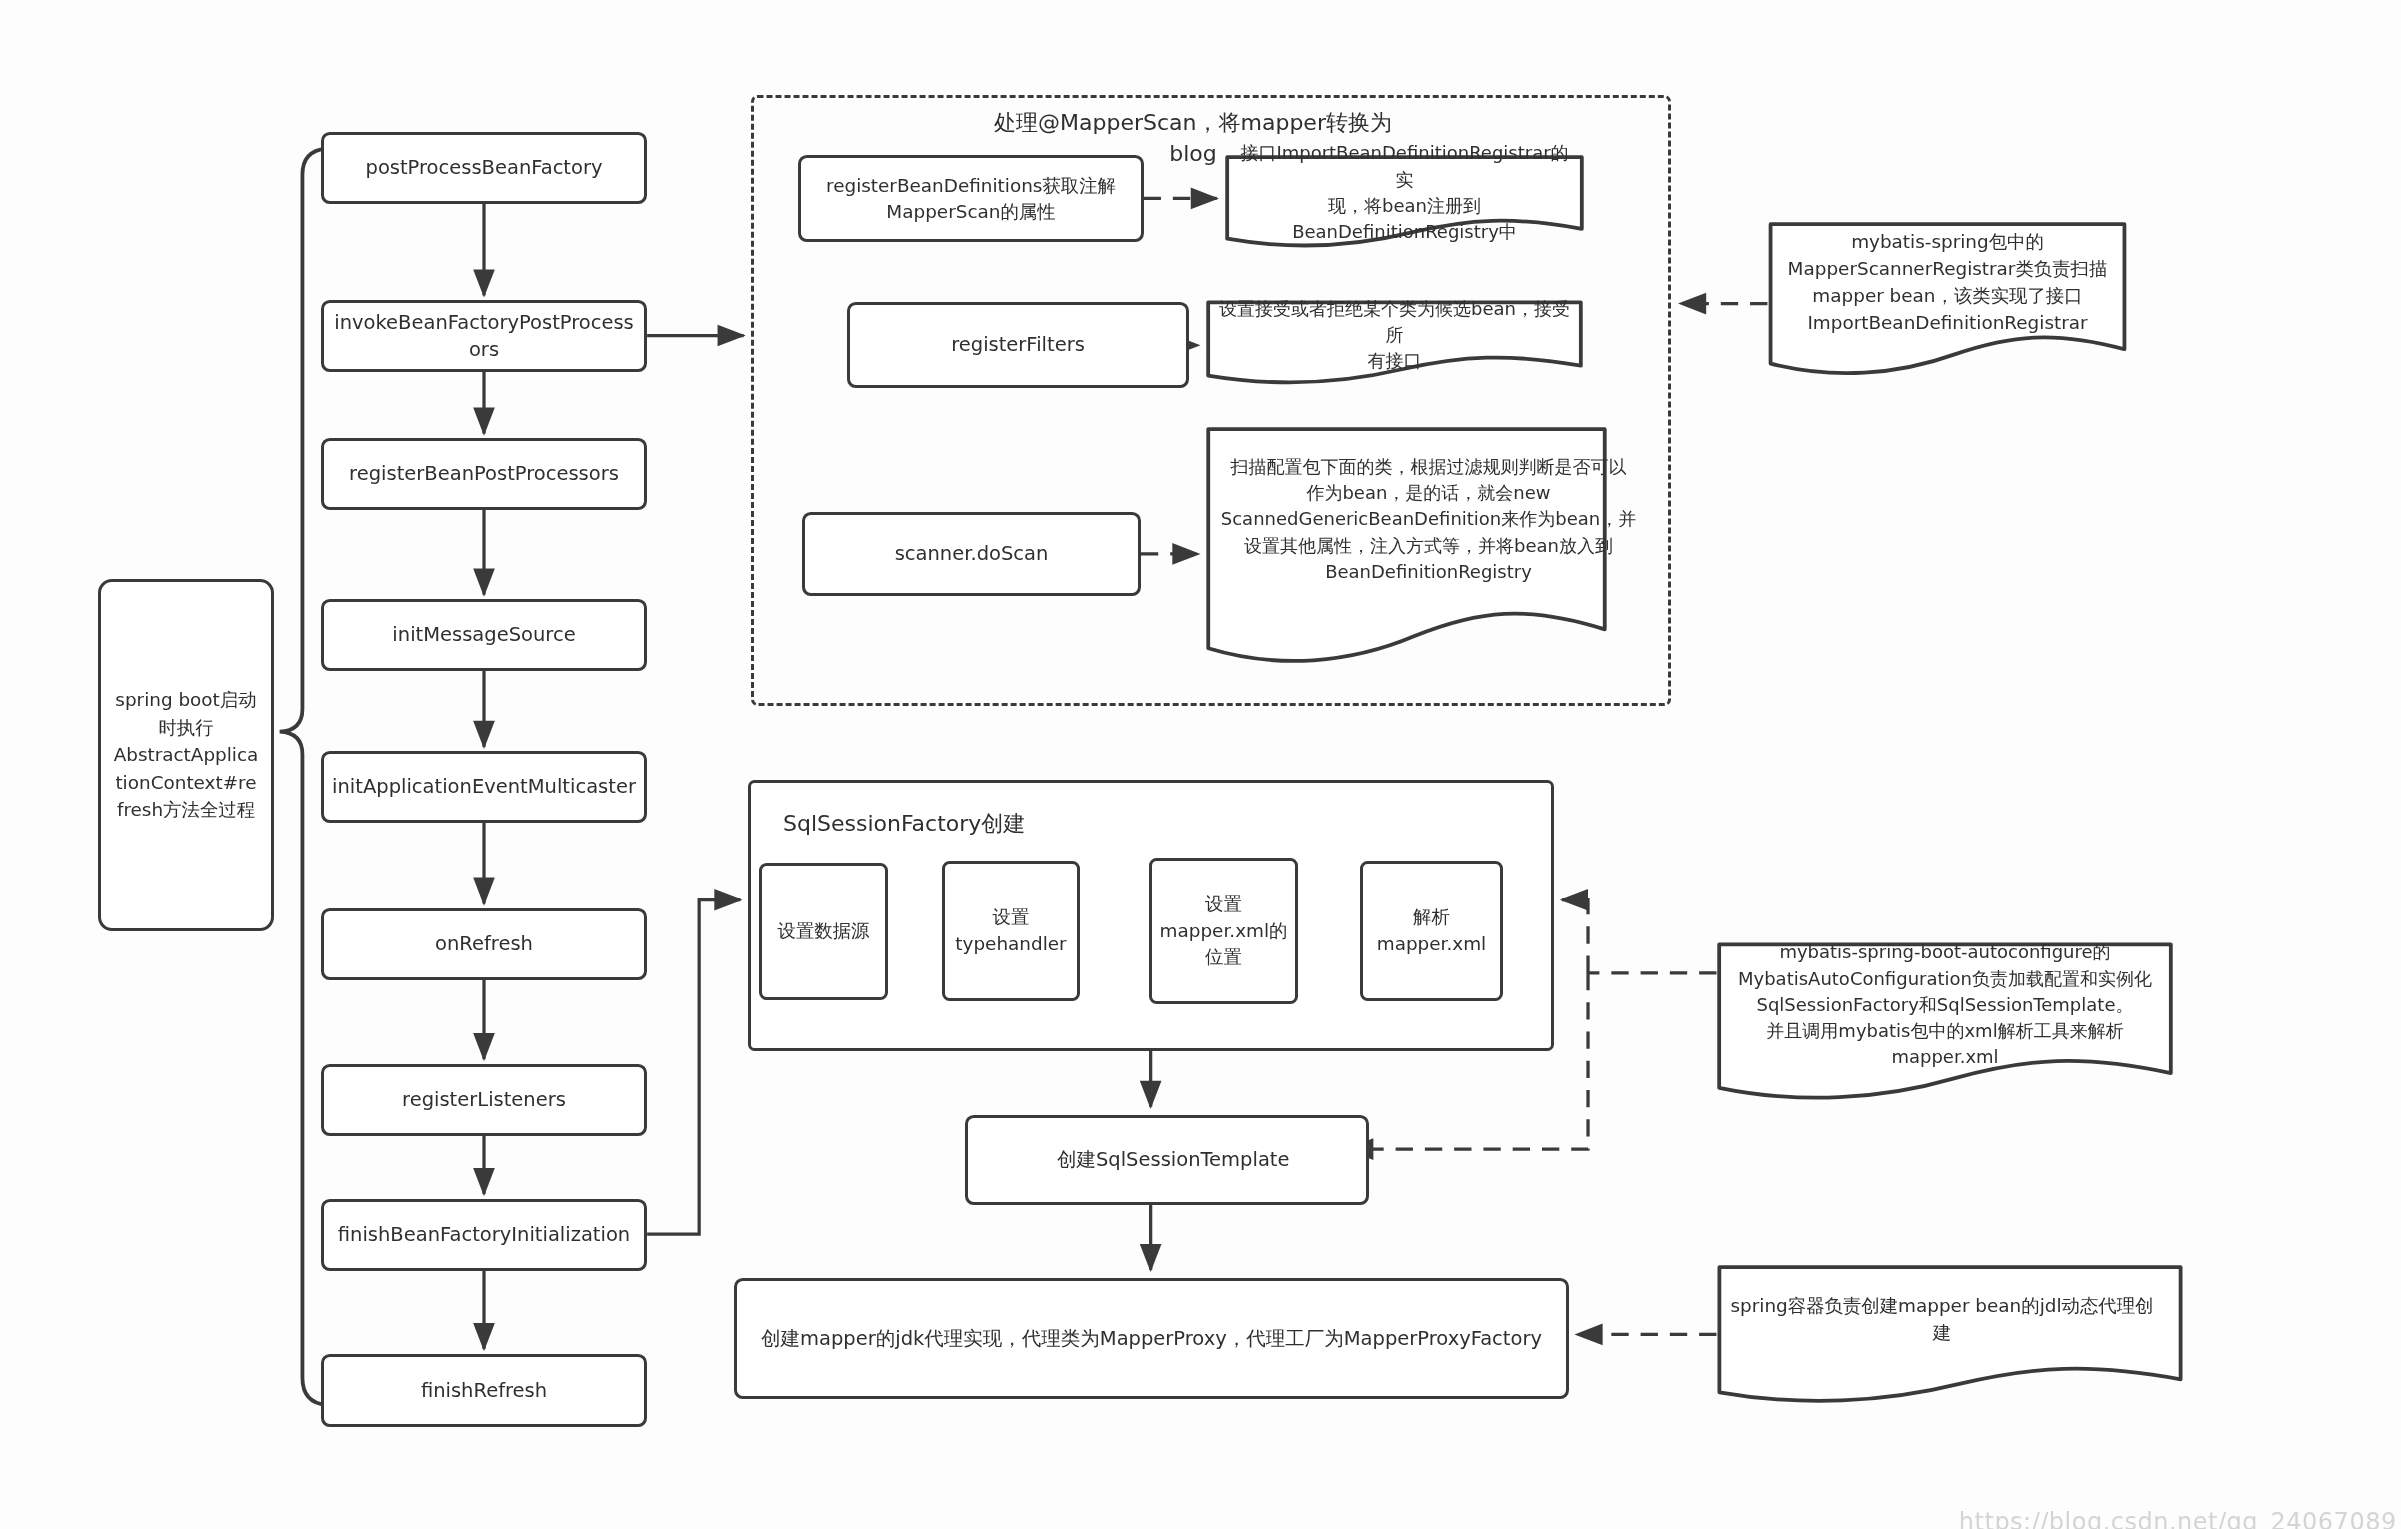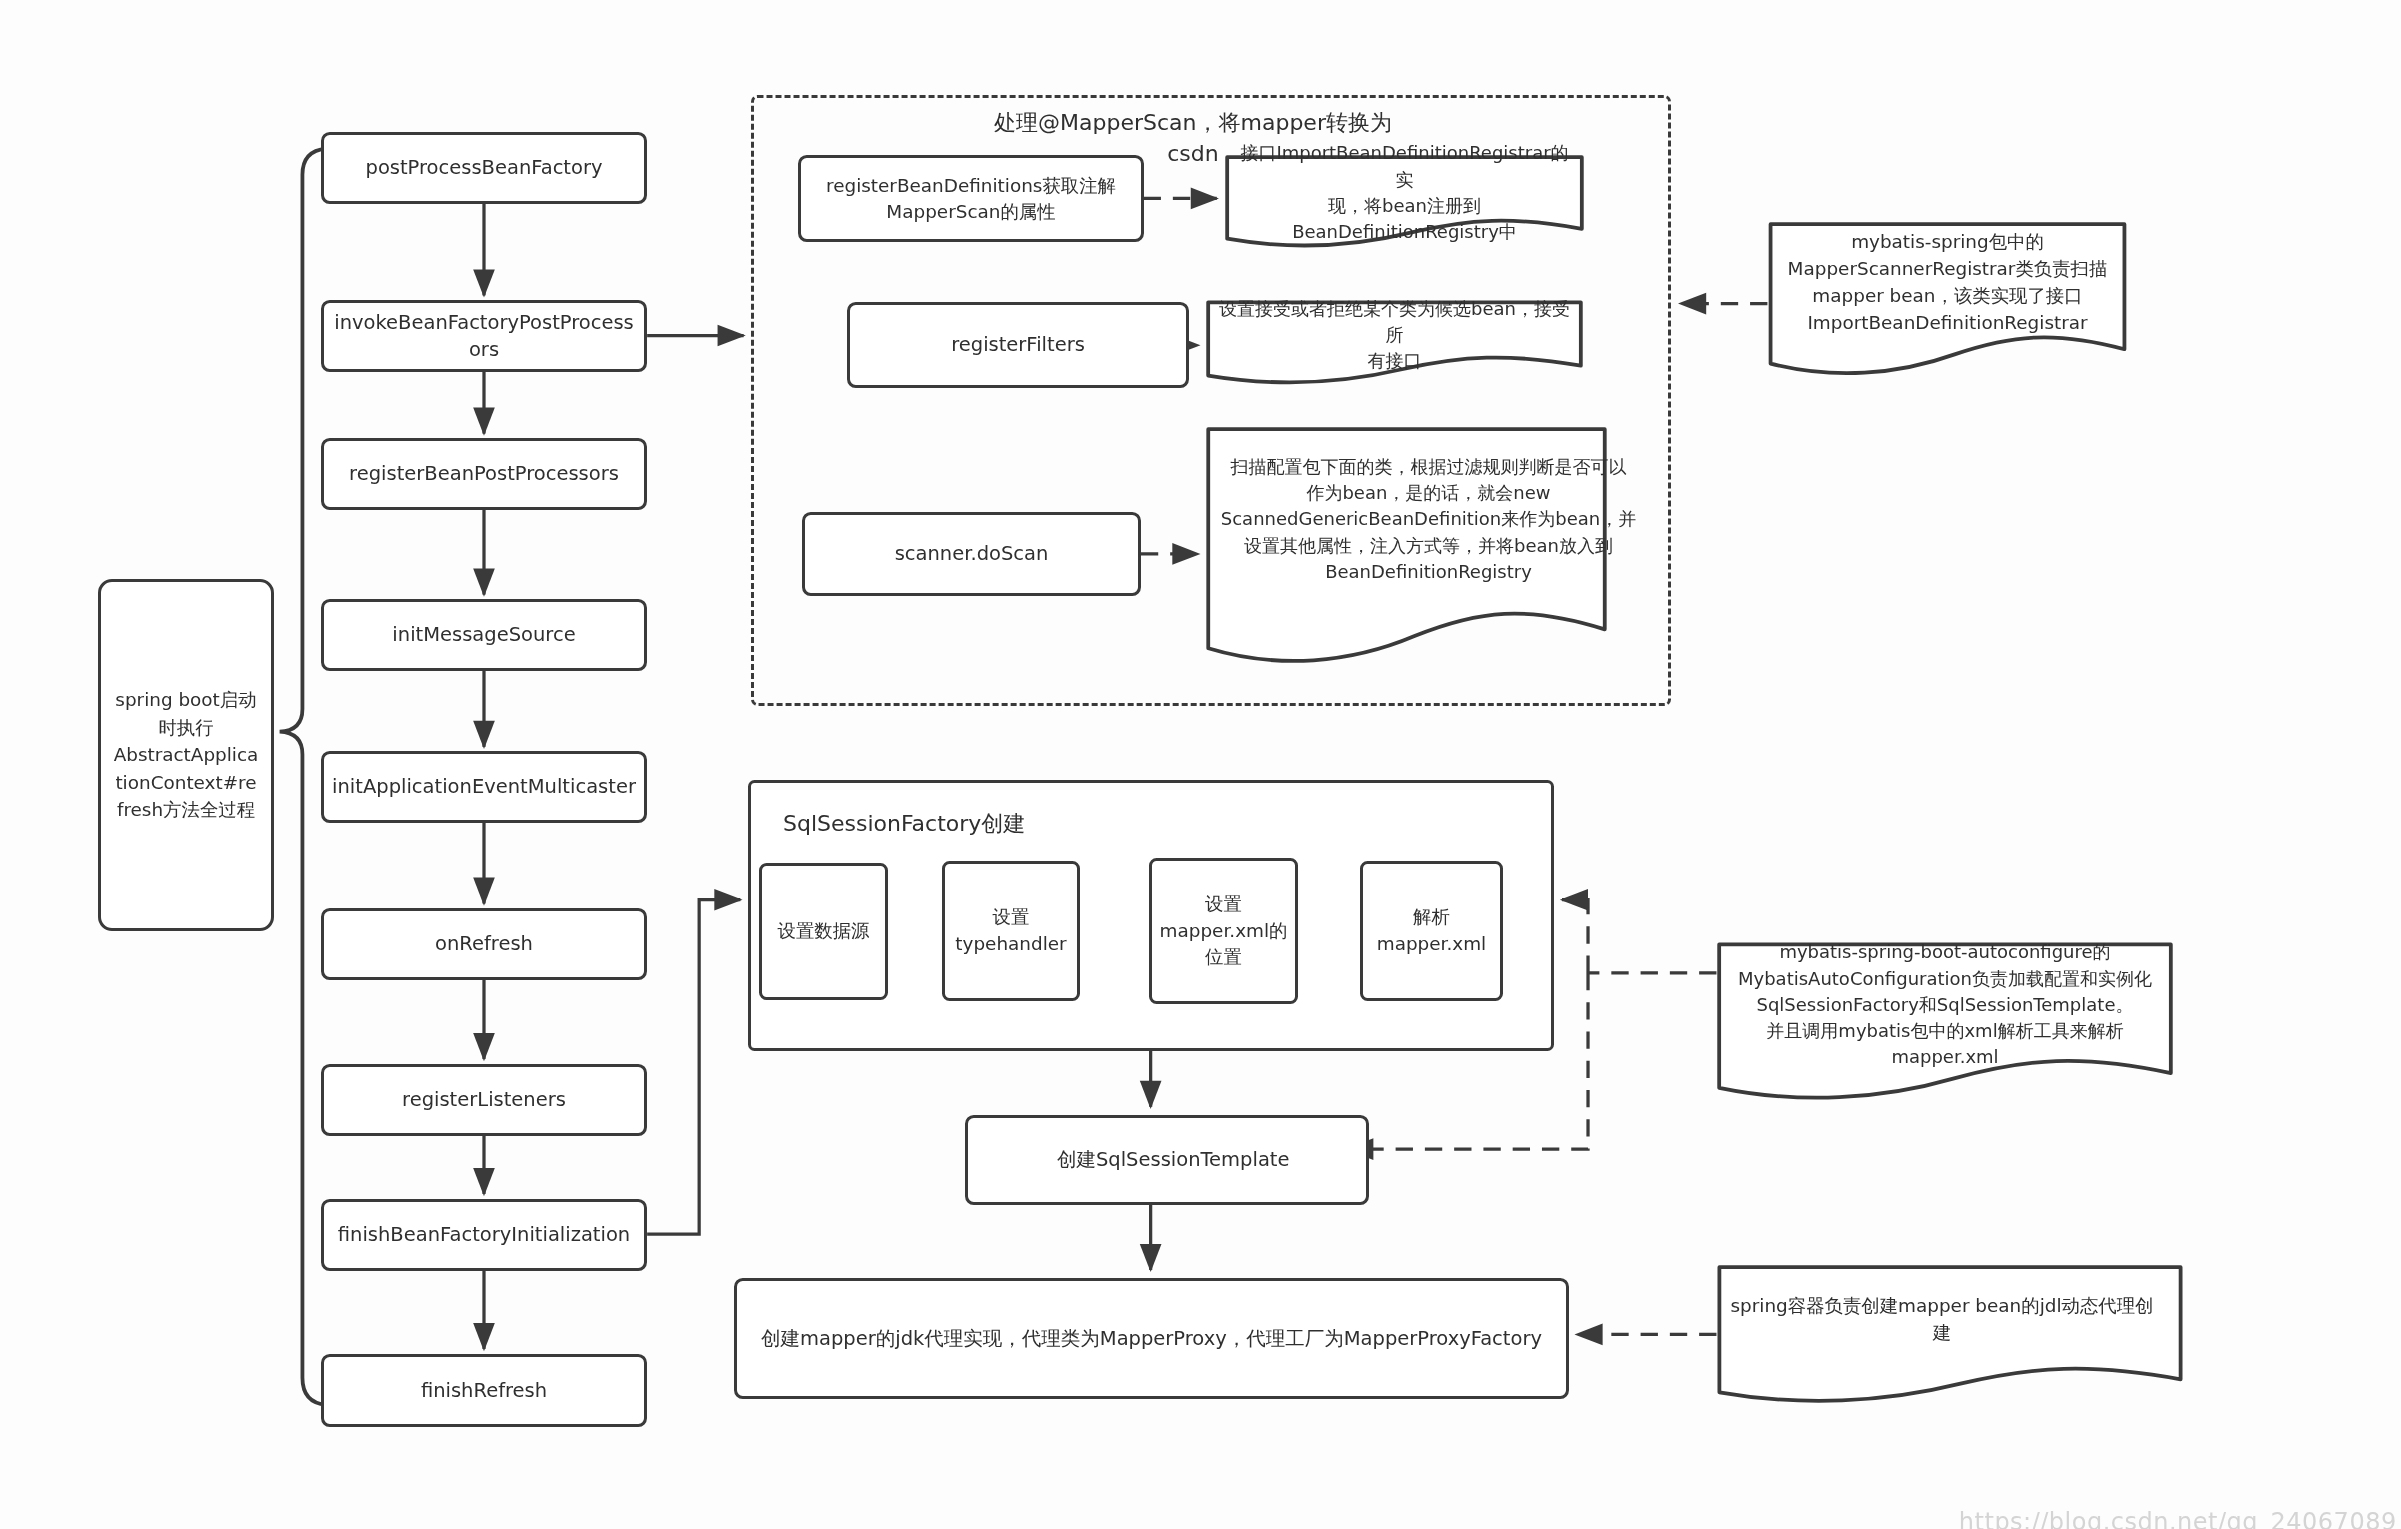--- a/index.html
+++ b/index.html
@@ -118,21 +118,21 @@
   <div class="box" style="left:321px;top:438px;width:326px;height:72px;">registerBeanPostProcessors</div>
   <div class="box" style="left:321px;top:599px;width:326px;height:72px;">initMessageSource</div>
   <div class="box" style="left:321px;top:751px;width:326px;height:72px;">initApplicationEventMulticaster</div>
   <div class="box" style="left:321px;top:908px;width:326px;height:72px;">onRefresh</div>
   <div class="box" style="left:321px;top:1064px;width:326px;height:72px;">registerListeners</div>
   <div class="box" style="left:321px;top:1199px;width:326px;height:72px;">finishBeanFactoryInitialization</div>
   <div class="box" style="left:321px;top:1354px;width:326px;height:73px;">finishRefresh</div>
 
   <div class="group-dashed" style="left:751px;top:95px;width:920px;height:611px;"></div>
   <div class="group-title" style="left:835px;top:108px;width:716px;">处理@MapperScan，将mapper转换为
-csdn</div>
+blog</div>
 
   <div class="box" style="left:798px;top:155px;width:346px;height:87px;font-size:18.4px;">registerBeanDefinitions获取注解
 MapperScan的属性</div>
   <div class="box" style="left:802px;top:302px;width:342px;height:86px;margin-left:45px;">registerFilters</div>
   <div class="box" style="left:802px;top:512px;width:339px;height:84px;">scanner.doScan</div>
 
   <div class="doc" style="left:1225px;top:155px;width:359px;height:95px;">
       <svg width="359" height="95" viewBox="0 0 662 175">
         <path d="M 4 4 L 658 4 L 658 136.0 C 529.6 112.6 450.2 117.8 344.2 142.5 C 238.3 168.5 119.2 174.5 4 154.2 Z" fill="#ffffff" stroke="#3a3a3a" stroke-width="7" stroke-linejoin="round"></path>
       </svg>

